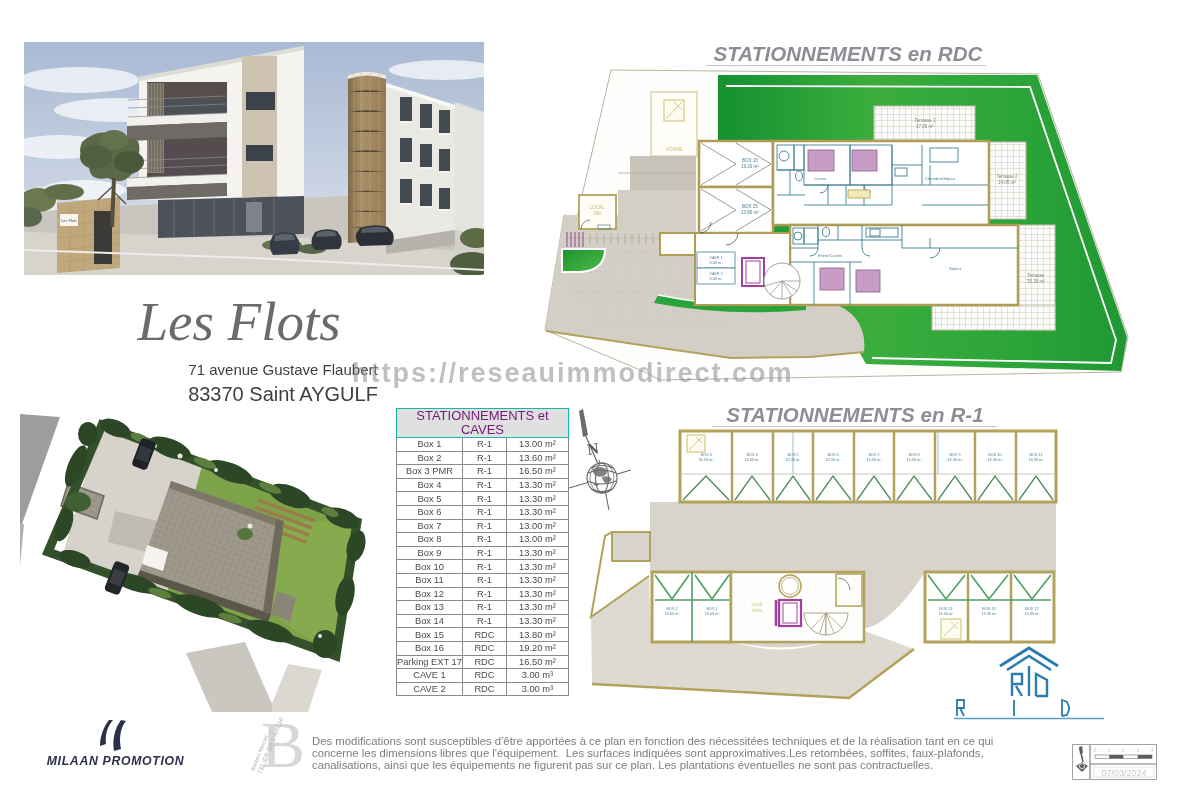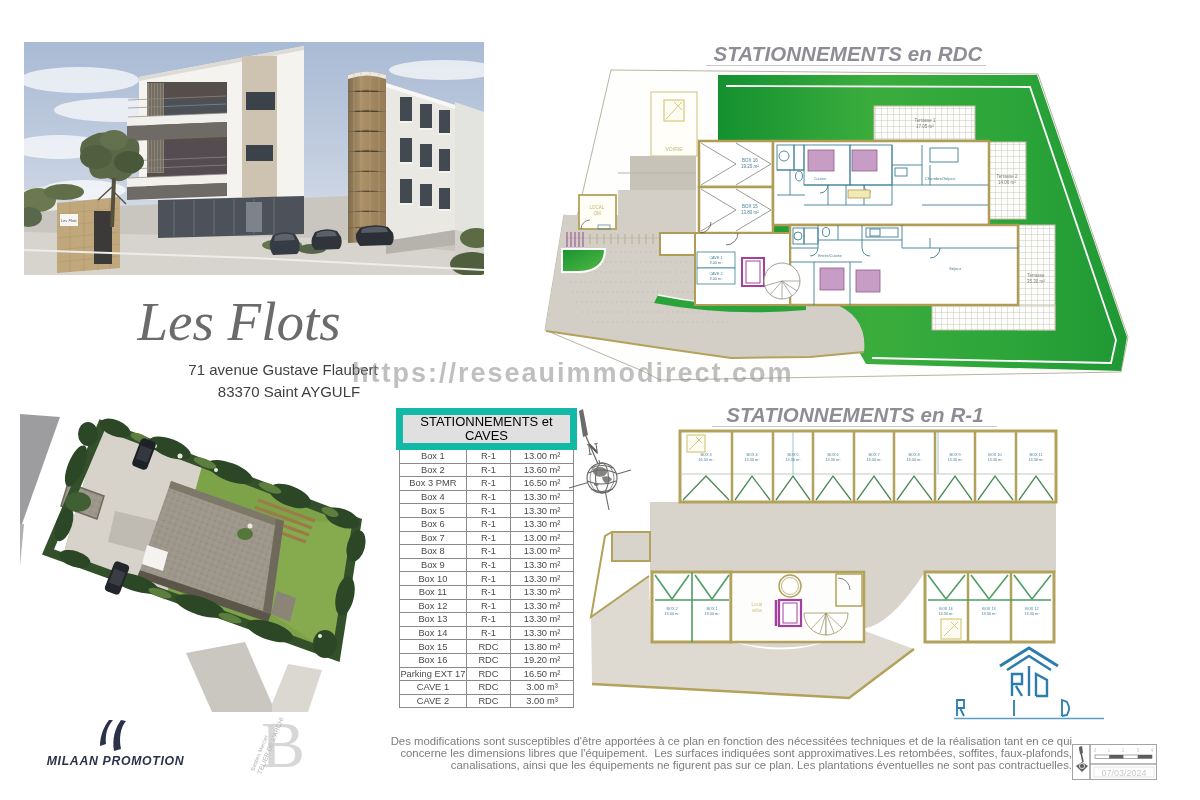--- a/index.html
+++ b/index.html
@@ -173,21 +173,21 @@
 
 <path d="M0,208 L230,216 L460,228" stroke="#eeede9" stroke-width="2" fill="none"></path>
 </svg>
 </div>
 
 <div class="abs" style="left:0px;top:290px;width:478px;text-align:center;color:#6b6b6b;
      font-family:'Liberation Serif',serif;font-style:italic;font-size:55px;">Les Flots</div>
 
 <div class="abs" style="left:33px;top:361px;width:500px;text-align:center;color:#3f3f3f;font-size:15px;">71 avenue Gustave Flaubert</div>
 
-<div class="abs" style="left:39px;top:383px;width:500px;text-align:center;color:#3f3f3f;font-size:15px;">83370 Saint AYGULF</div>
+<div class="abs" style="left:33px;top:383px;width:500px;text-align:center;color:#3f3f3f;font-size:20px;">83370 Saint AYGULF</div>
 
 <div class="abs" id="aerial" style="left:20px;top:406px;width:350px;height:306px;">
 <svg width="350" height="306" viewBox="0 0 350 306">
 <defs>
 <pattern id="gravel" width="6" height="6" patternUnits="userSpaceOnUse" patternTransform="rotate(21)">
 <rect width="6" height="6" fill="#9d968a"></rect>
 <circle cx="1.5" cy="1.5" r="0.8" fill="#8a8376"></circle>
 <circle cx="4.5" cy="4" r="0.8" fill="#aaa396"></circle>
 </pattern>
 </defs>
@@ -275,22 +275,22 @@
           <rect x="-6" y="-8" width="12" height="15" fill="#3a3e44"></rect>
         </g>
 </svg>
 </div>
 
 <div class="abs" id="tablewrap" style="left:396px;top:408px;">
 <table style="border-collapse:collapse;font-family:'Liberation Sans',sans-serif;">
 
 <tbody>
           <tr>
-            <td colspan="3" style="border:7px solid #14b8a6;background:#e0e0e0;width:167px;height:28px;
-    text-align:center;font-size:13px;color:#000000;line-height:14px;padding:0;">STATIONNEMENTS et<br>CAVES</td>
+            <td colspan="3" style="border:1px solid #14b8a6;background:#e0e0e0;width:167px;height:28px;
+    text-align:center;font-size:13px;color:#701a75;line-height:14px;padding:0;">STATIONNEMENTS et<br>CAVES</td>
           </tr>
 <tr>
             <td class="c1">Box 1</td>
             <td class="c2">R-1</td>
             <td class="c3">13.00 m²</td>
           </tr>
 <tr>
             <td class="c1">Box 2</td>
             <td class="c2">R-1</td>
             <td class="c3">13.60 m²</td>
@@ -745,21 +745,21 @@
 <text x="26" y="55" font-size="66" font-family="'Liberation Serif',serif" fill="#c2c2c2">B</text>
 <rect x="8" y="2" width="64" height="58" fill="#ffffff" opacity="0.35"></rect>
 
 <g transform="rotate(-68 30 40)" fill="#b2b2b2">
 <text x="8" y="37" font-size="5.5">Bastien Mercier</text>
 <text x="4" y="45" font-size="6.5">ATELIER DE L'ARCHI</text>
 </g>
 </svg>
 </div>
 
-<div class="abs" style="left:312px;top:735px;width:760px;text-align:right;color:#7d7d7d;
+<div class="abs" style="left:312px;top:735px;width:760px;text-align:left;color:#7d7d7d;
      font-size:11.35px;line-height:12.1px;">Des modifications sont susceptibles d'être apportées à ce plan en fonction des nécessitées techniques et de la réalisation tant en ce qui<br>concerne les dimensions libres que l'équipement.&nbsp; Les surfaces indiquées sont approximatives.Les retombées, soffites, faux-plafonds,<br>canalisations, ainsi que les équipements ne figurent pas sur ce plan. Les plantations éventuelles ne sont pas contractuelles.</div>
 
 <div class="abs" id="rid" style="left:950px;top:644px;width:160px;height:80px;">
 <svg width="160" height="80" viewBox="0 0 160 80">
 <g stroke="#2c7cad" fill="none">
 
 <path d="M50,22 L79,4 L108,22" stroke-width="3"></path>
 
 <path d="M57,26 L79,12 L101,26" stroke-width="2.4"></path>
 

